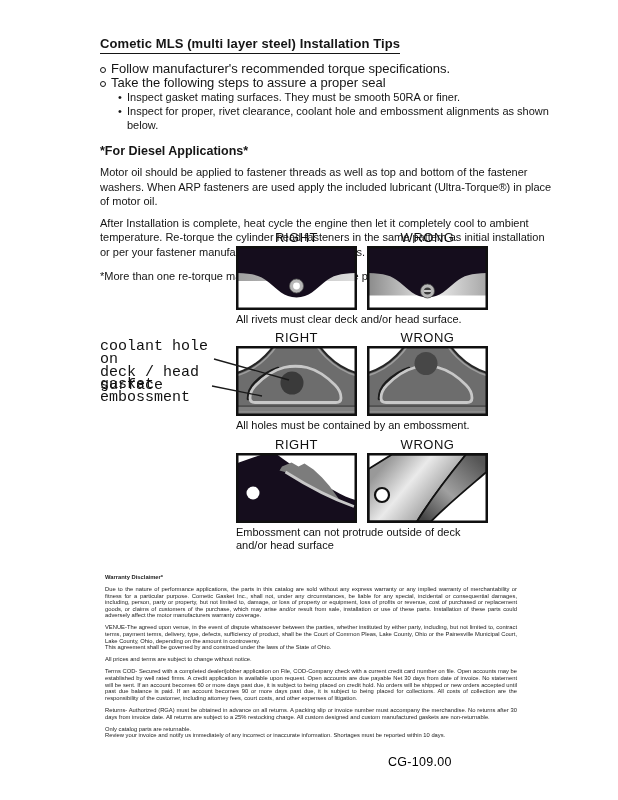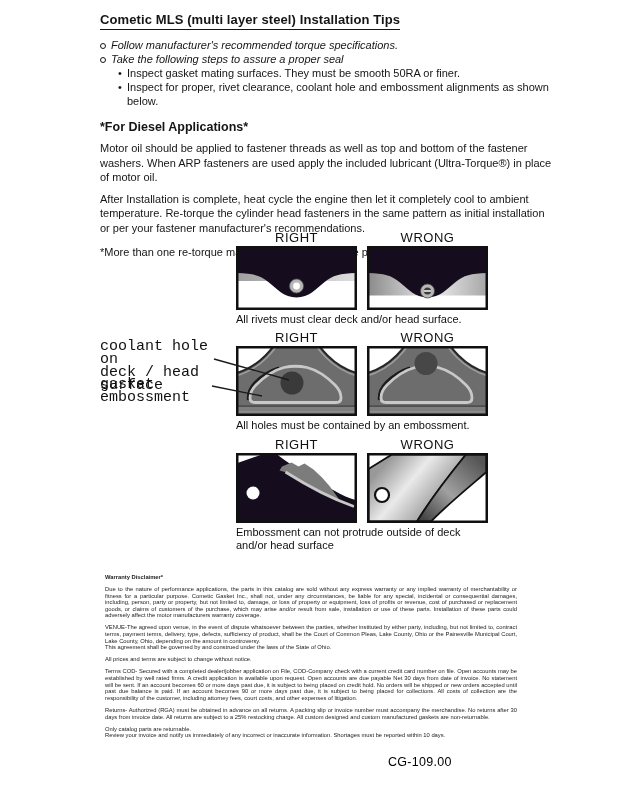--- a/index.html
+++ b/index.html
@@ -1,27 +1,27 @@
 <!DOCTYPE html>
 <html><head>
 <meta charset="utf-8">
 <style>
   html,body { margin:0; padding:0; }
   body {
     width:618px; height:800px; background:#ffffff; position:relative;
     font-family:"Liberation Sans", sans-serif; color:#151515; overflow:hidden;
   }
   
-  .content { position:absolute; left:100px; top:10px; width:455px; }
+  .content { position:absolute; left:100px; top:34px; width:455px; }
   .doc-title {
     font-size:13px; font-weight:bold; display:inline-block;
     border-bottom:1.6px solid #151515; padding-bottom:2px; letter-spacing:0.1px;
   }
   .bullets { margin-top:8px; }
-  .bullet { font-size:11px; line-height:14px; position:relative; padding-left:11px;font-style:italic; }
+  .bullet { font-size:13px; line-height:14px; position:relative; padding-left:11px; }
   .bullet::before {
     content:""; position:absolute; left:0; top:4.5px; width:4px; height:4px;
     border:1px solid #151515; border-radius:50%;
   }
   .subbullet { font-size:11px; line-height:14px; position:relative; padding-left:9px; margin-left:18px; }
   .subbullet::before { content:"•"; position:absolute; left:0; top:0; font-size:11px; }
   .diesel-heading { font-size:12.5px; font-weight:bold; margin-top:12px; }
   .para { font-size:11px; line-height:14.5px; margin-top:7px; }
   .note { font-size:11px; line-height:14px; margin-top:10px; }
 

